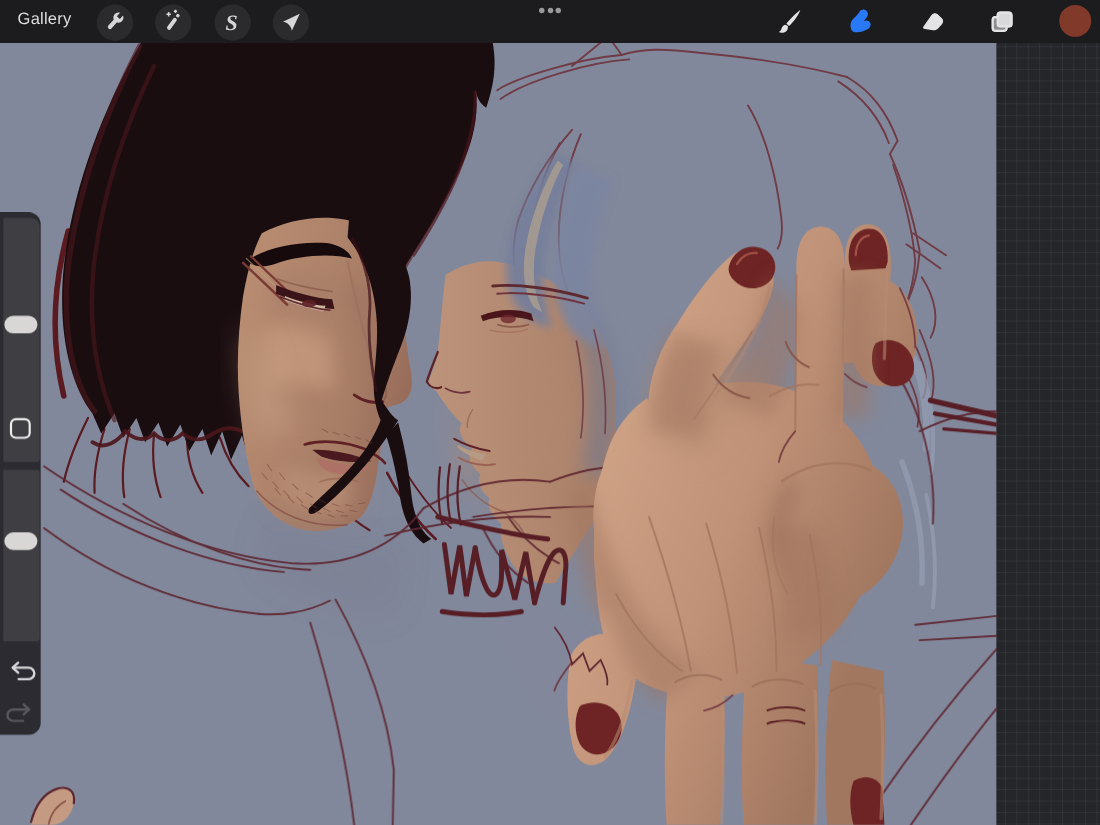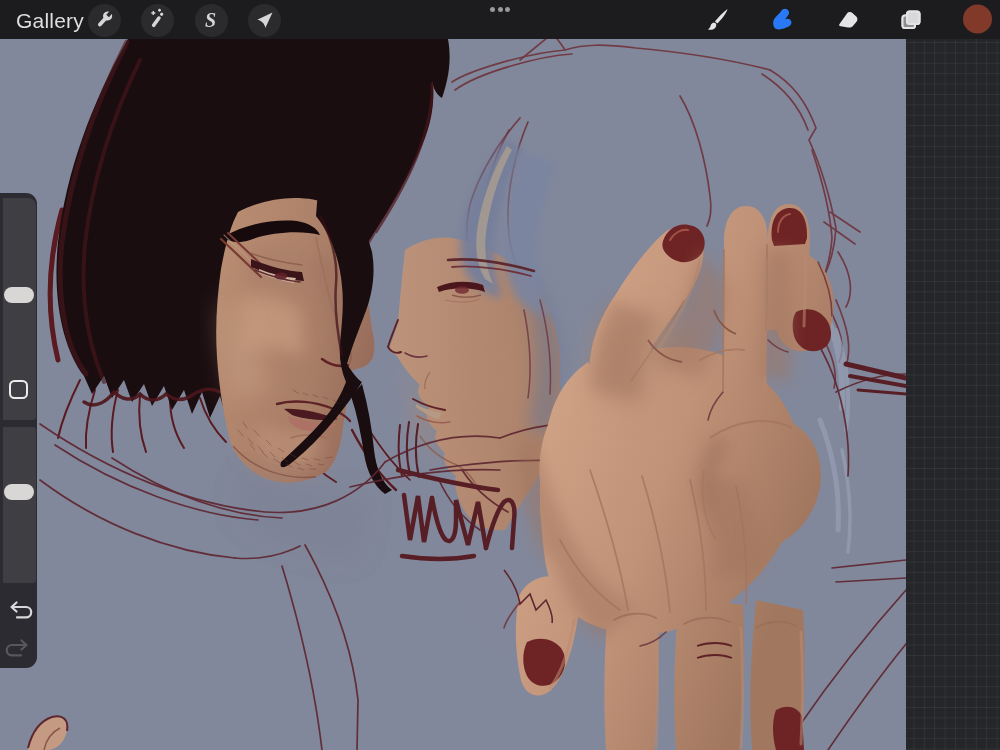--- a/index.html
+++ b/index.html
@@ -6,21 +6,21 @@
     font-family:"Liberation Sans", sans-serif;}
   #stage{position:relative;width:1000px;height:750px;}
   #gridarea{position:absolute;left:906px;top:39px;width:94px;height:711px;background:#24262a;
     background-image:
       linear-gradient(to right, rgba(255,255,255,0.055) 1px, transparent 1px),
       linear-gradient(to bottom, rgba(255,255,255,0.055) 1px, transparent 1px);
     background-size:10.4px 10.4px;background-position:7.5px 3px;}
   #paint{position:absolute;left:0;top:39px;}
   #topbar{position:absolute;left:0;top:0;width:1000px;height:39px;background:#1c1c1e;z-index:5;}
   .tb-circ{position:absolute;top:3.5px;width:33px;height:33px;border-radius:50%;background:#2b2a2d;}
-  #gallery{position:absolute;left:16px;top:9px;color:#dededf;font-size:21px;letter-spacing:0.2px;}
+  #gallery{position:absolute;left:16px;top:9px;color:#dededf;font-size:15px;letter-spacing:0.2px;}
   #dots{position:absolute;left:490px;top:6.5px;}
   #dots span{display:block;float:left;width:5px;height:5px;border-radius:50%;background:#98989d;margin-right:2.6px;}
   #sidebar{position:absolute;left:0;top:193px;width:37px;height:475px;z-index:4;
     background:rgba(28,27,30,0.85);border-radius:0 11px 11px 0;}
   .track{position:absolute;left:3px;width:33px;background:rgba(255,255,255,0.09);}
   #track1{top:5px;height:222px;border-radius:0 8px 3px 0;}
   #track2{top:234px;height:156px;border-radius:0 3px 3px 0;}
   .handle{position:absolute;left:4px;width:30px;height:16px;border-radius:8px;background:#d8d7d5;}
   #h1{top:94px;}
   #h2{top:291px;}

